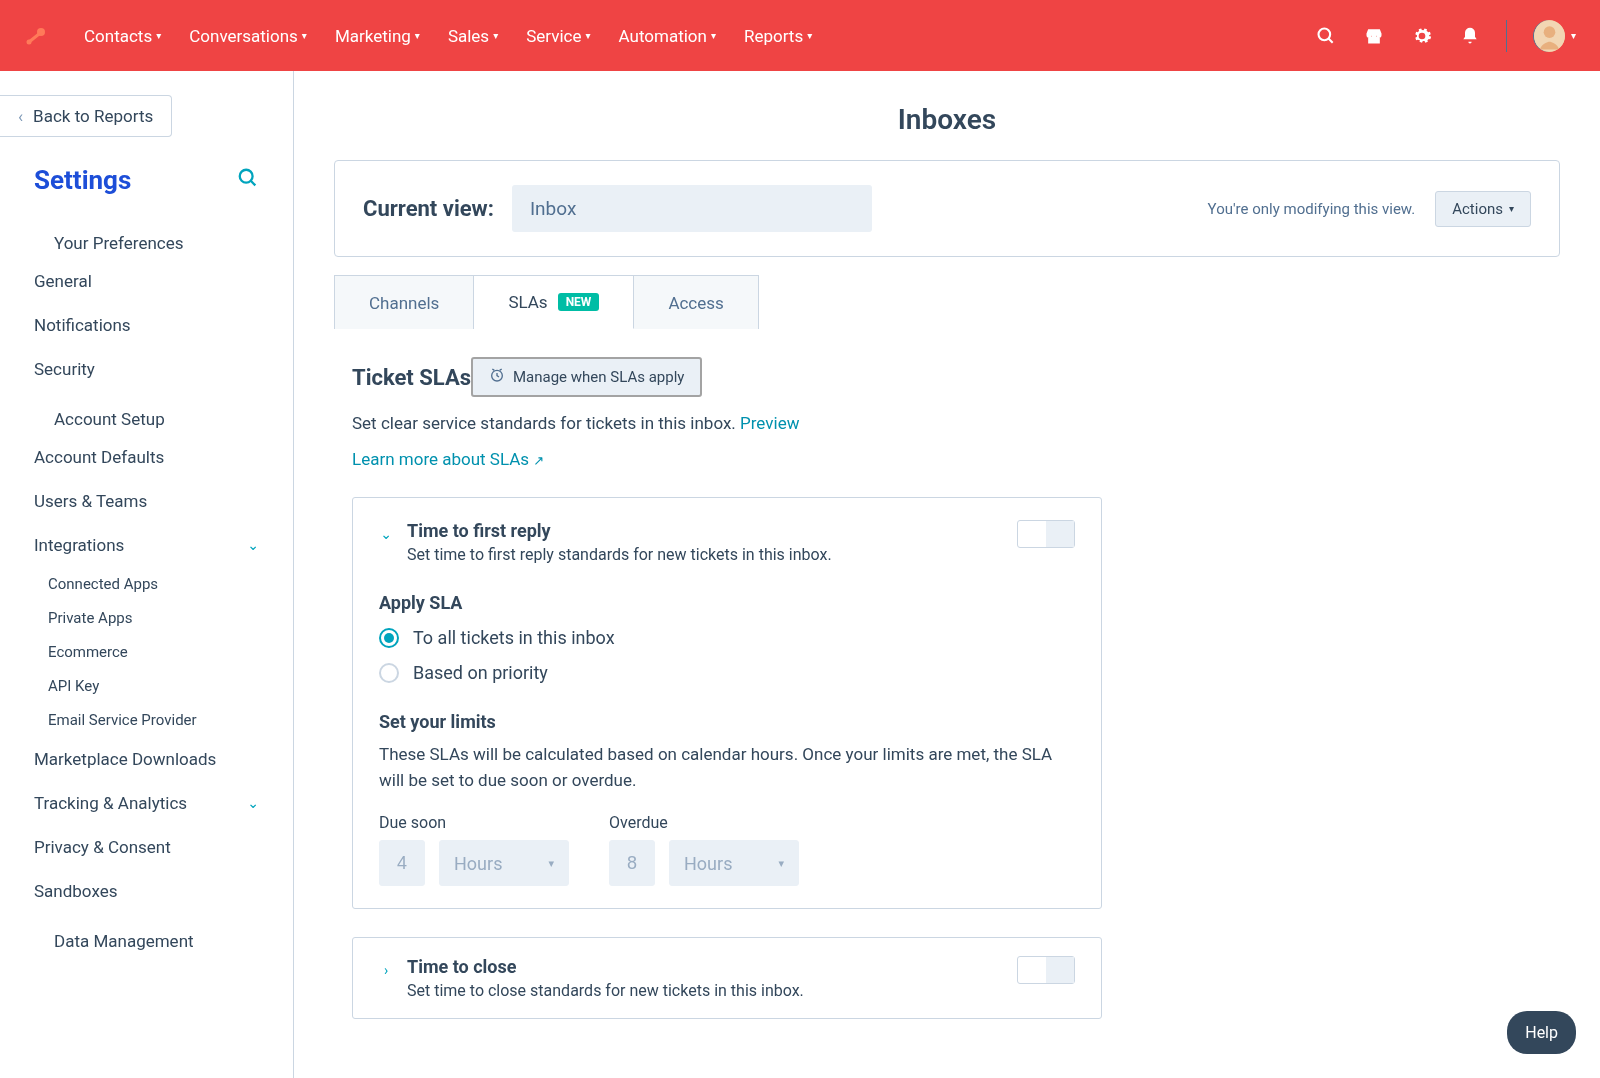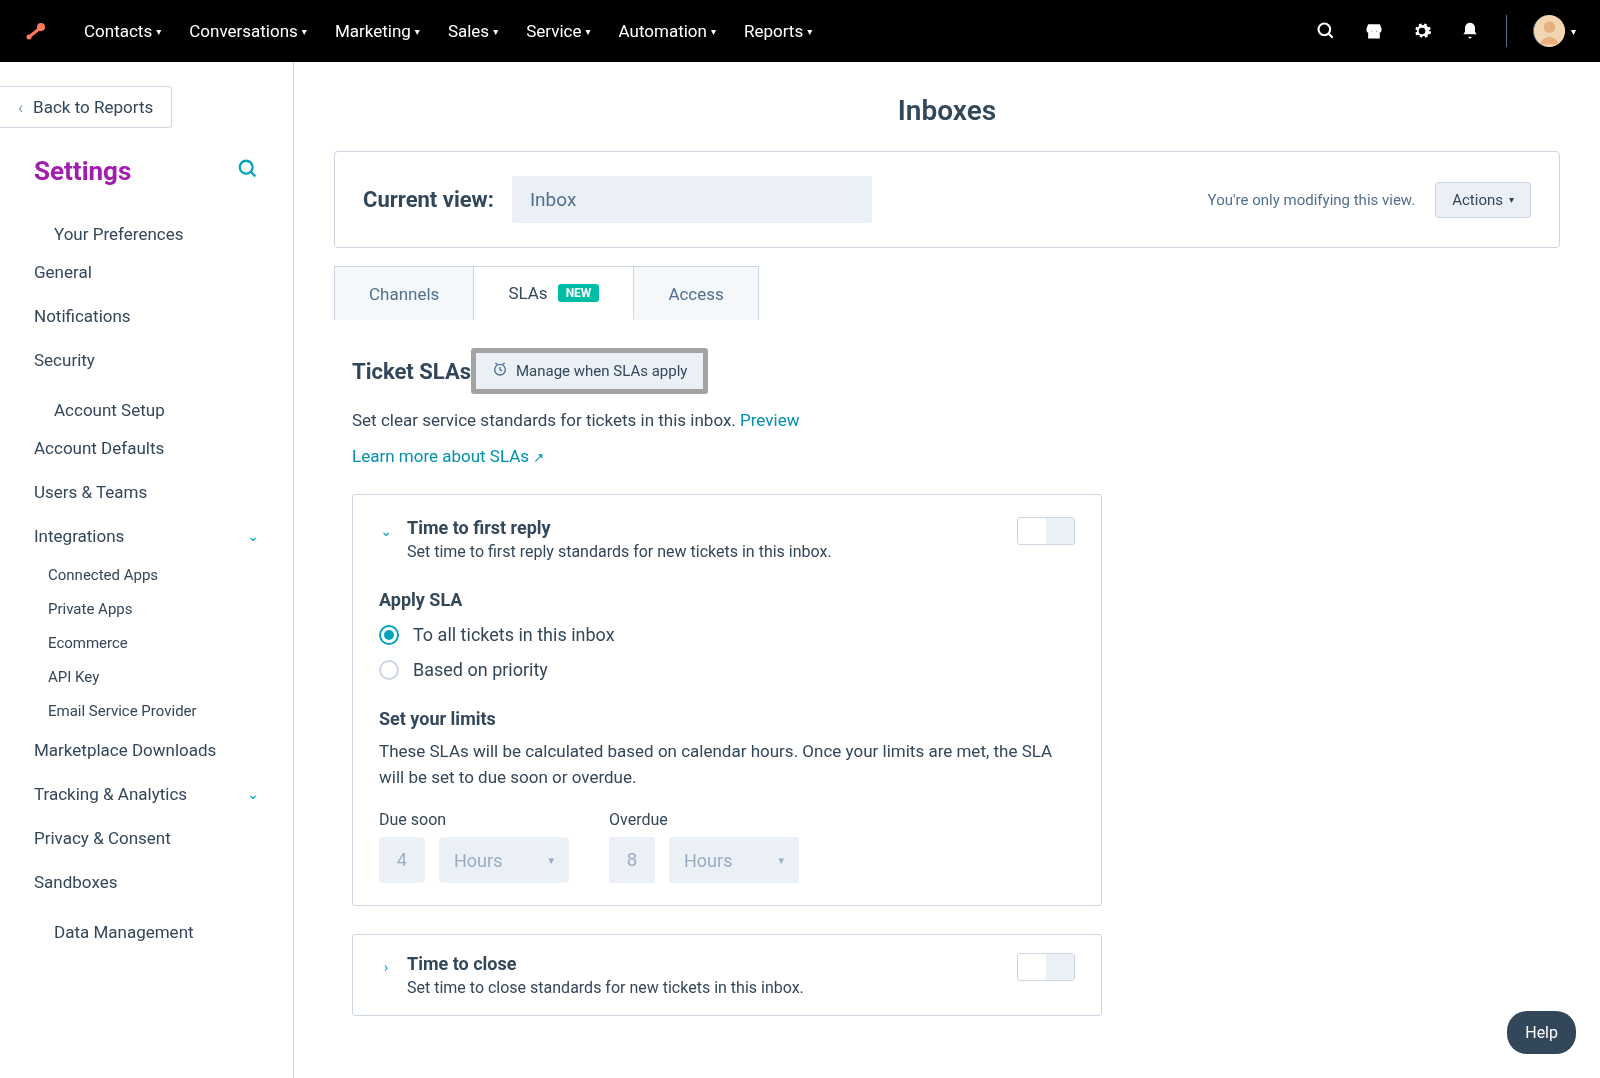--- a/index.html
+++ b/index.html
@@ -1,35 +1,35 @@
 <!DOCTYPE html>
 <html><head>
 <meta charset="utf-8">
 <style>
   * { box-sizing: border-box; margin: 0; padding: 0; }
   body { font-family: -apple-system, BlinkMacSystemFont, "Segoe UI", Roboto, Arial, sans-serif; color: #33475b; background: #fff; width: 1600px; }
   
-  .topnav { background: #000000; height: 62px; display: flex; align-items: center; padding: 0 24px; }
+  .topnav { background: #ef4444; height: 71px; display: flex; align-items: center; padding: 0 24px; }
   .logo { width: 24px; height: 24px; margin-right: 36px; display: flex; align-items: center; justify-content: center; }
   .nav-items { display: flex; gap: 28px; }
   .nav-item { color: #fff; font-size: 17px; display: flex; align-items: center; cursor: pointer; }
   .nav-item .caret { margin-left: 4px; font-size: 10px; }
   .nav-right { margin-left: auto; display: flex; align-items: center; gap: 24px; }
   .icon-btn { color: #fff; font-size: 20px; cursor: pointer; display:flex; align-items:center; justify-content:center; width:24px; height:24px; }
   .avatar { width: 32px; height: 32px; border-radius: 50%; background: #f2c9a3; cursor: pointer; display:flex; align-items:center; justify-content:center; overflow:hidden; border-left:1px solid #516f90; padding-left:0; margin-left:8px;}
   .avatar-wrap { display:flex; align-items:center; gap:6px; border-left:1px solid #516f90; padding-left:18px;}
   .avatar-caret{ color:#fff; font-size:10px; }
 
   .body-row { display: flex; }
   
   .sidebar { width: 294px; border-right: 1px solid #cbd6e2; padding-bottom: 40px; }
   .back-btn { display: inline-flex; align-items: center; border: 1px solid #cbd6e2; border-left: none; border-radius: 0 4px 4px 0; padding: 10px 18px; margin-top: 24px; color: #33475b; font-size: 17px; cursor: pointer; }
   .back-btn .chev { margin-right: 10px; color: #7c98b6; }
   .settings-row { display: flex; align-items: center; justify-content: space-between; padding: 28px 34px 20px; }
-  .settings-row h2 { font-size: 26px; font-weight: 700; color: #a21caf; }
+  .settings-row h2 { font-size: 26px; font-weight: 700; color: #1d4ed8; }
   .search-sm { color: #00a4bd; font-size: 22px; cursor:pointer; }
   .side-section-title { font-weight: 400; font-size: 17px; padding: 18px 34px 6px; margin-left: 20px; }
   .side-link { font-size: 17px; color: #33475b; padding: 12px 34px; display:flex; align-items:center; justify-content:space-between; cursor: pointer; }
   .side-link .chev-d { color: #00a4bd; font-size: 14px; }
   .sub-link { font-size: 15px; color: #33475b; padding: 8px 34px 8px 48px; cursor:pointer; }
   .truncated { color:#33475b; }
 
   
   .main { flex: 1; padding: 32px 40px 120px; }
   .page-title { font-size: 28px; font-weight: 600; margin-bottom: 24px; text-align: center; }
@@ -42,21 +42,21 @@
 
   .tabs { display: flex; margin-top: 18px; }
   .tab { border: 1px solid #cbd6e2; border-bottom: none; padding: 16px 34px; font-size: 17px; color: #516f90; background:#f5f8fa; display:flex; align-items:center; gap:10px; cursor:pointer;}
   .tab.active { background: #fff; color:#33475b; border-bottom:1px solid #fff; position:relative; z-index:2;}
   .tab + .tab { border-left: none; }
   .badge { background:#00bda5; color:#fff; font-size:12px; font-weight:700; padding:2px 8px; border-radius:3px; }
 
   .section { padding: 28px 18px 0; }
   .section-head { display:flex; align-items:center; }
   .section-head h3 { font-size:22px; font-weight:700; }
-  .manage-btn { background:#eaf0f6; border:5px solid #a3a3a3; border-radius:3px; padding:8px 16px; display:flex; align-items:center; gap:8px; color:#33475b; font-size:15px; cursor:pointer;}
+  .manage-btn { background:#eaf0f6; border:2px solid #a3a3a3; border-radius:3px; padding:8px 16px; display:flex; align-items:center; gap:8px; color:#33475b; font-size:15px; cursor:pointer;}
   .descline { margin-top:16px; font-size:17px; }
   .link { color:#0091ae; cursor:pointer; }
   .ext-icon { font-size:13px; margin-left:4px; }
 
   .card { border:1px solid #cbd6e2; border-radius:3px; margin-top:28px; padding: 22px 26px; width: 750px; }
   .card-head { display:flex; align-items:flex-start; }
   .card-chev { color:#00a4bd; font-size:14px; margin-right:14px; margin-top:6px; cursor:pointer; width:14px; text-align:center;}
   .card-title { font-weight:700; font-size:18px; }
   .card-sub { font-size:16px; color:#33475b; margin-top:4px; }
   .toggle { margin-left:auto; width:58px; height:28px; border:1px solid #cbd6e2; border-radius:3px; display:flex; cursor:pointer;}

